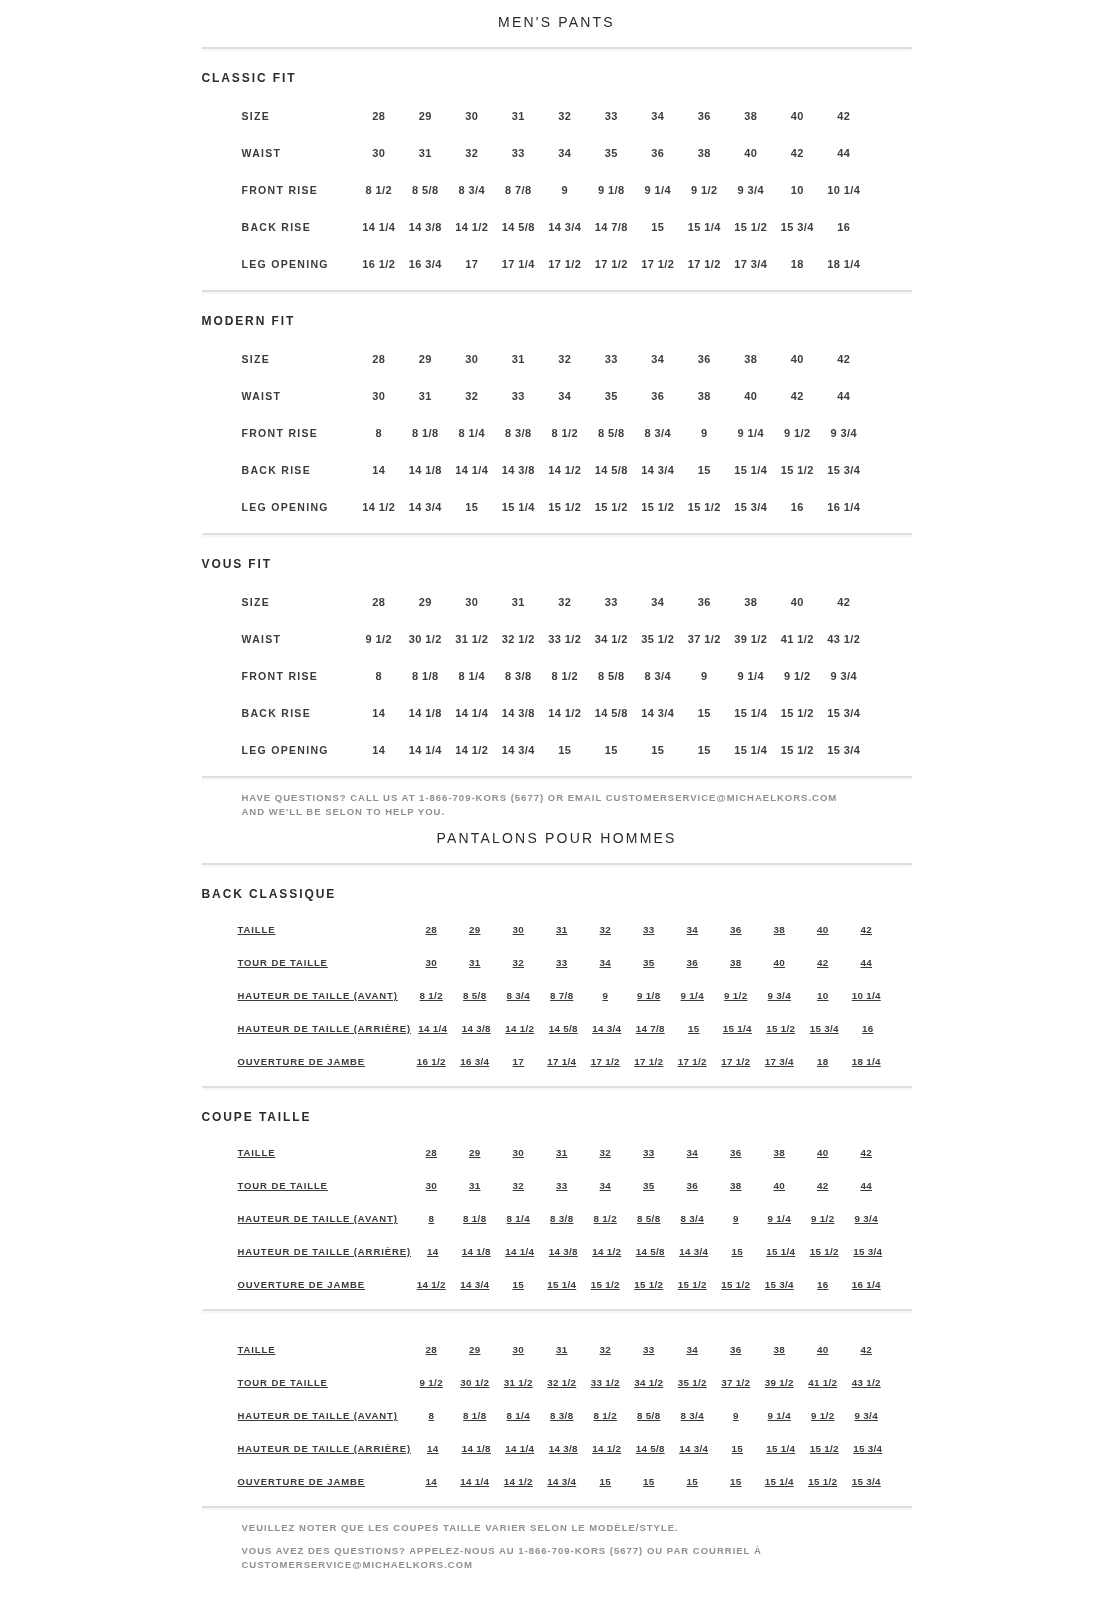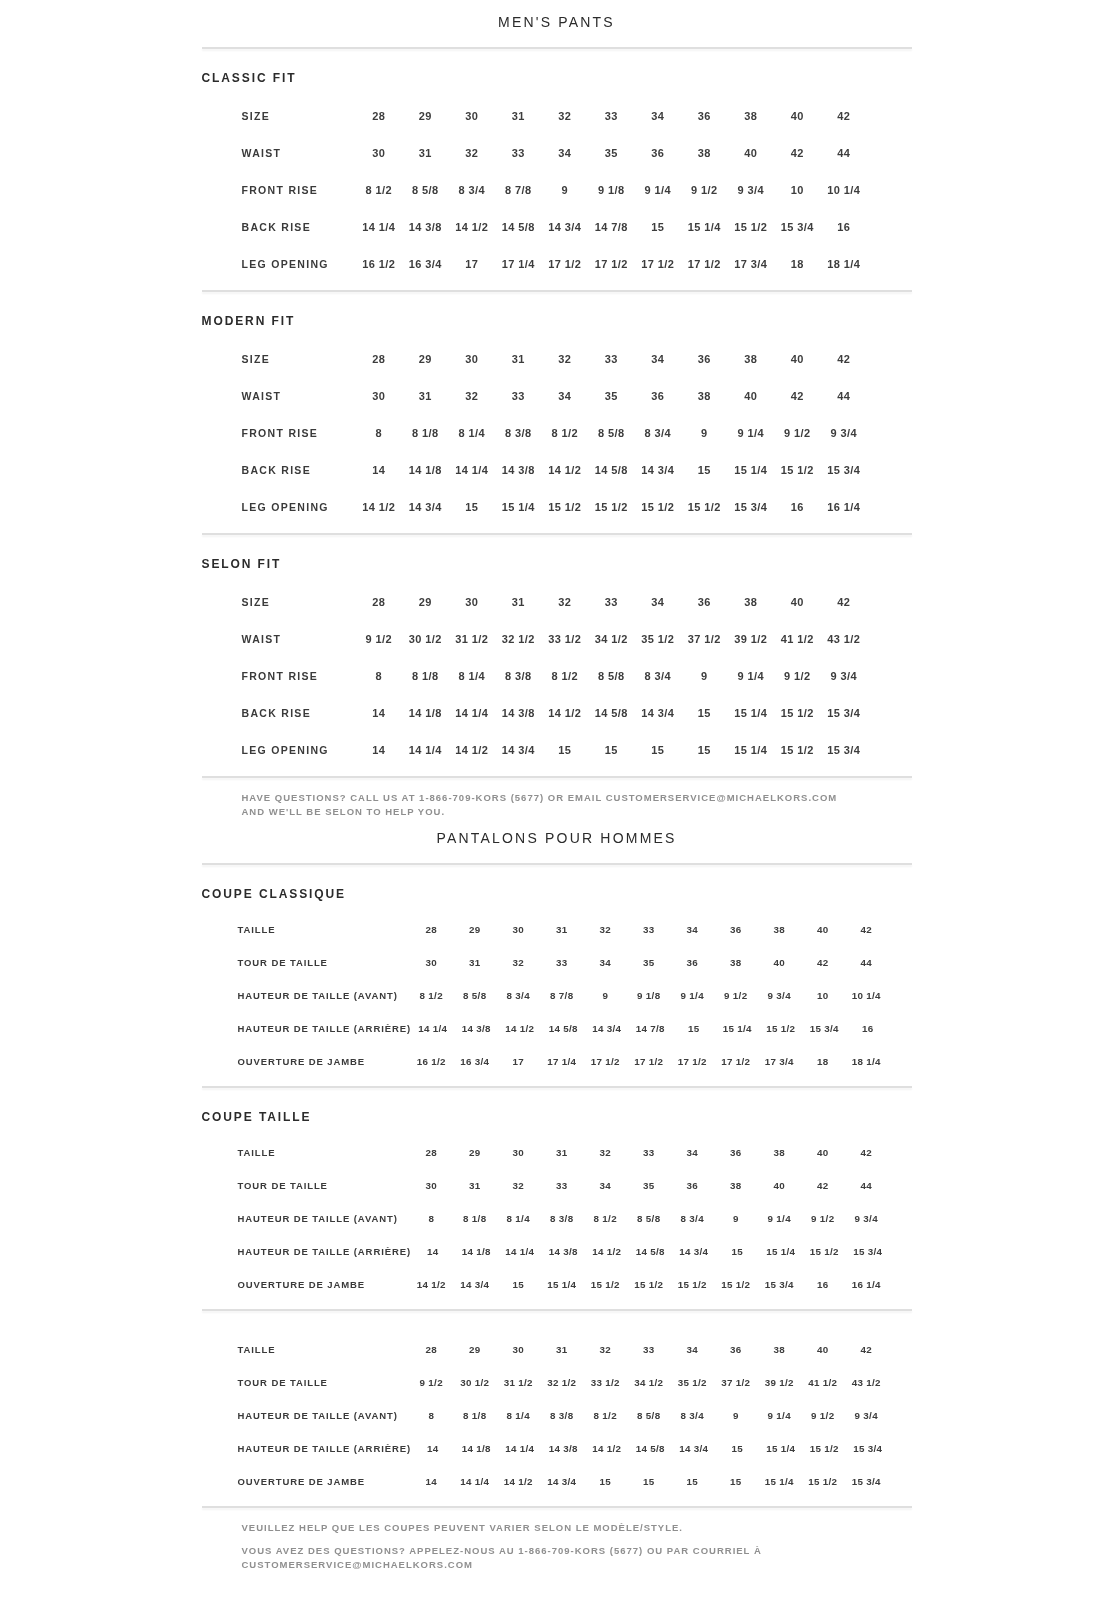--- a/index.html
+++ b/index.html
@@ -14,21 +14,21 @@
     text-align:center; color:#2b2b2b; margin:0 0 17px 0;
   }
   .rule { height:2px; background:#dfdfdf; box-shadow:0 2px 2px rgba(0,0,0,0.05); }
   .fit-section { padding-top:22px; }
   .fit-title {
     font-size:12px; font-weight:700; letter-spacing:1.9px;
     text-align:left; color:#2b2b2b; margin:0 0 12px 0;
   }
   .trow { display:flex; align-items:center; }
   .en .trow { height:37px; padding-left:40px; }
-  .fr .trow { height:33px; padding-left:36px; }
+  .fr .trow { height:33px; padding-left:36px;text-decoration:underline; }
   .tlabel { font-weight:700; color:#3a3a3a; white-space:nowrap; }
   .en .tlabel { flex:0 0 114px; font-size:10.5px; letter-spacing:1.3px; }
   .fr .tlabel { flex:0 0 172px; font-size:9.5px; letter-spacing:0.9px; }
   .tcell { text-align:center; font-weight:700; color:#3d3d3d; white-space:nowrap; }
   .en .tcell { flex:0 0 46.5px; font-size:11px; letter-spacing:0.4px; }
   .fr .tcell { flex:0 0 43.5px; font-size:9.8px; letter-spacing:0.3px; }
   .en .rule-after { margin-top:8px; }
   .fr .rule-after { margin-top:8px; }
   .notes { padding:13px 0 2px 40px; }
   .note { font-size:9.5px; font-weight:700; letter-spacing:1px; color:#8f8f8f;
@@ -185,21 +185,21 @@
           <div class="tcell">15 1/2</div>
           <div class="tcell">15 1/2</div>
           <div class="tcell">15 1/2</div>
           <div class="tcell">15 3/4</div>
           <div class="tcell">16</div>
           <div class="tcell">16 1/4</div>
         </div>
         <div class="rule rule-after"></div>
       </section>
       <section class="fit-section">
-        <h2 class="fit-title">SELON FIT</h2>
+        <h2 class="fit-title">VOUS FIT</h2>
         <div class="trow">
           <div class="tlabel">SIZE</div>
           <div class="tcell">28</div>
           <div class="tcell">29</div>
           <div class="tcell">30</div>
           <div class="tcell">31</div>
           <div class="tcell">32</div>
           <div class="tcell">33</div>
           <div class="tcell">34</div>
           <div class="tcell">36</div>
@@ -269,21 +269,21 @@
 
   <div class="notes">
     <p class="note"><span>HAVE QUESTIONS? CALL US AT 1-866-709-KORS (5677) OR EMAIL CUSTOMERSERVICE@MICHAELKORS.COM</span><br><span>AND WE'LL BE SELON TO HELP YOU.</span></p>
   </div>
 
   <h1 class="main-title">PANTALONS POUR HOMMES</h1>
   <div class="rule"></div>
 
   <div id="fr-tables" class="fr">
       <section class="fit-section">
-        <h2 class="fit-title">COUPE CLASSIQUE</h2>
+        <h2 class="fit-title">BACK CLASSIQUE</h2>
         <div class="trow">
           <div class="tlabel">TAILLE</div>
           <div class="tcell">28</div>
           <div class="tcell">29</div>
           <div class="tcell">30</div>
           <div class="tcell">31</div>
           <div class="tcell">32</div>
           <div class="tcell">33</div>
           <div class="tcell">34</div>
           <div class="tcell">36</div>
@@ -492,17 +492,17 @@
           <div class="tcell">15</div>
           <div class="tcell">15 1/4</div>
           <div class="tcell">15 1/2</div>
           <div class="tcell">15 3/4</div>
         </div>
         <div class="rule rule-after"></div>
       </section>
     </div>
 
   <div class="notes">
-    <p class="note">VEUILLEZ HELP QUE LES COUPES PEUVENT VARIER SELON LE MODÈLE/STYLE.</p>
+    <p class="note">VEUILLEZ NOTER QUE LES COUPES TAILLE VARIER SELON LE MODÈLE/STYLE.</p>
     <p class="note"><span>VOUS AVEZ DES QUESTIONS? APPELEZ-NOUS AU 1-866-709-KORS (5677) OU PAR COURRIEL À CUSTOMERSERVICE@MICHAELKORS.COM</span><br></p>
   </div>
 
 </div>
 
 </body></html>

